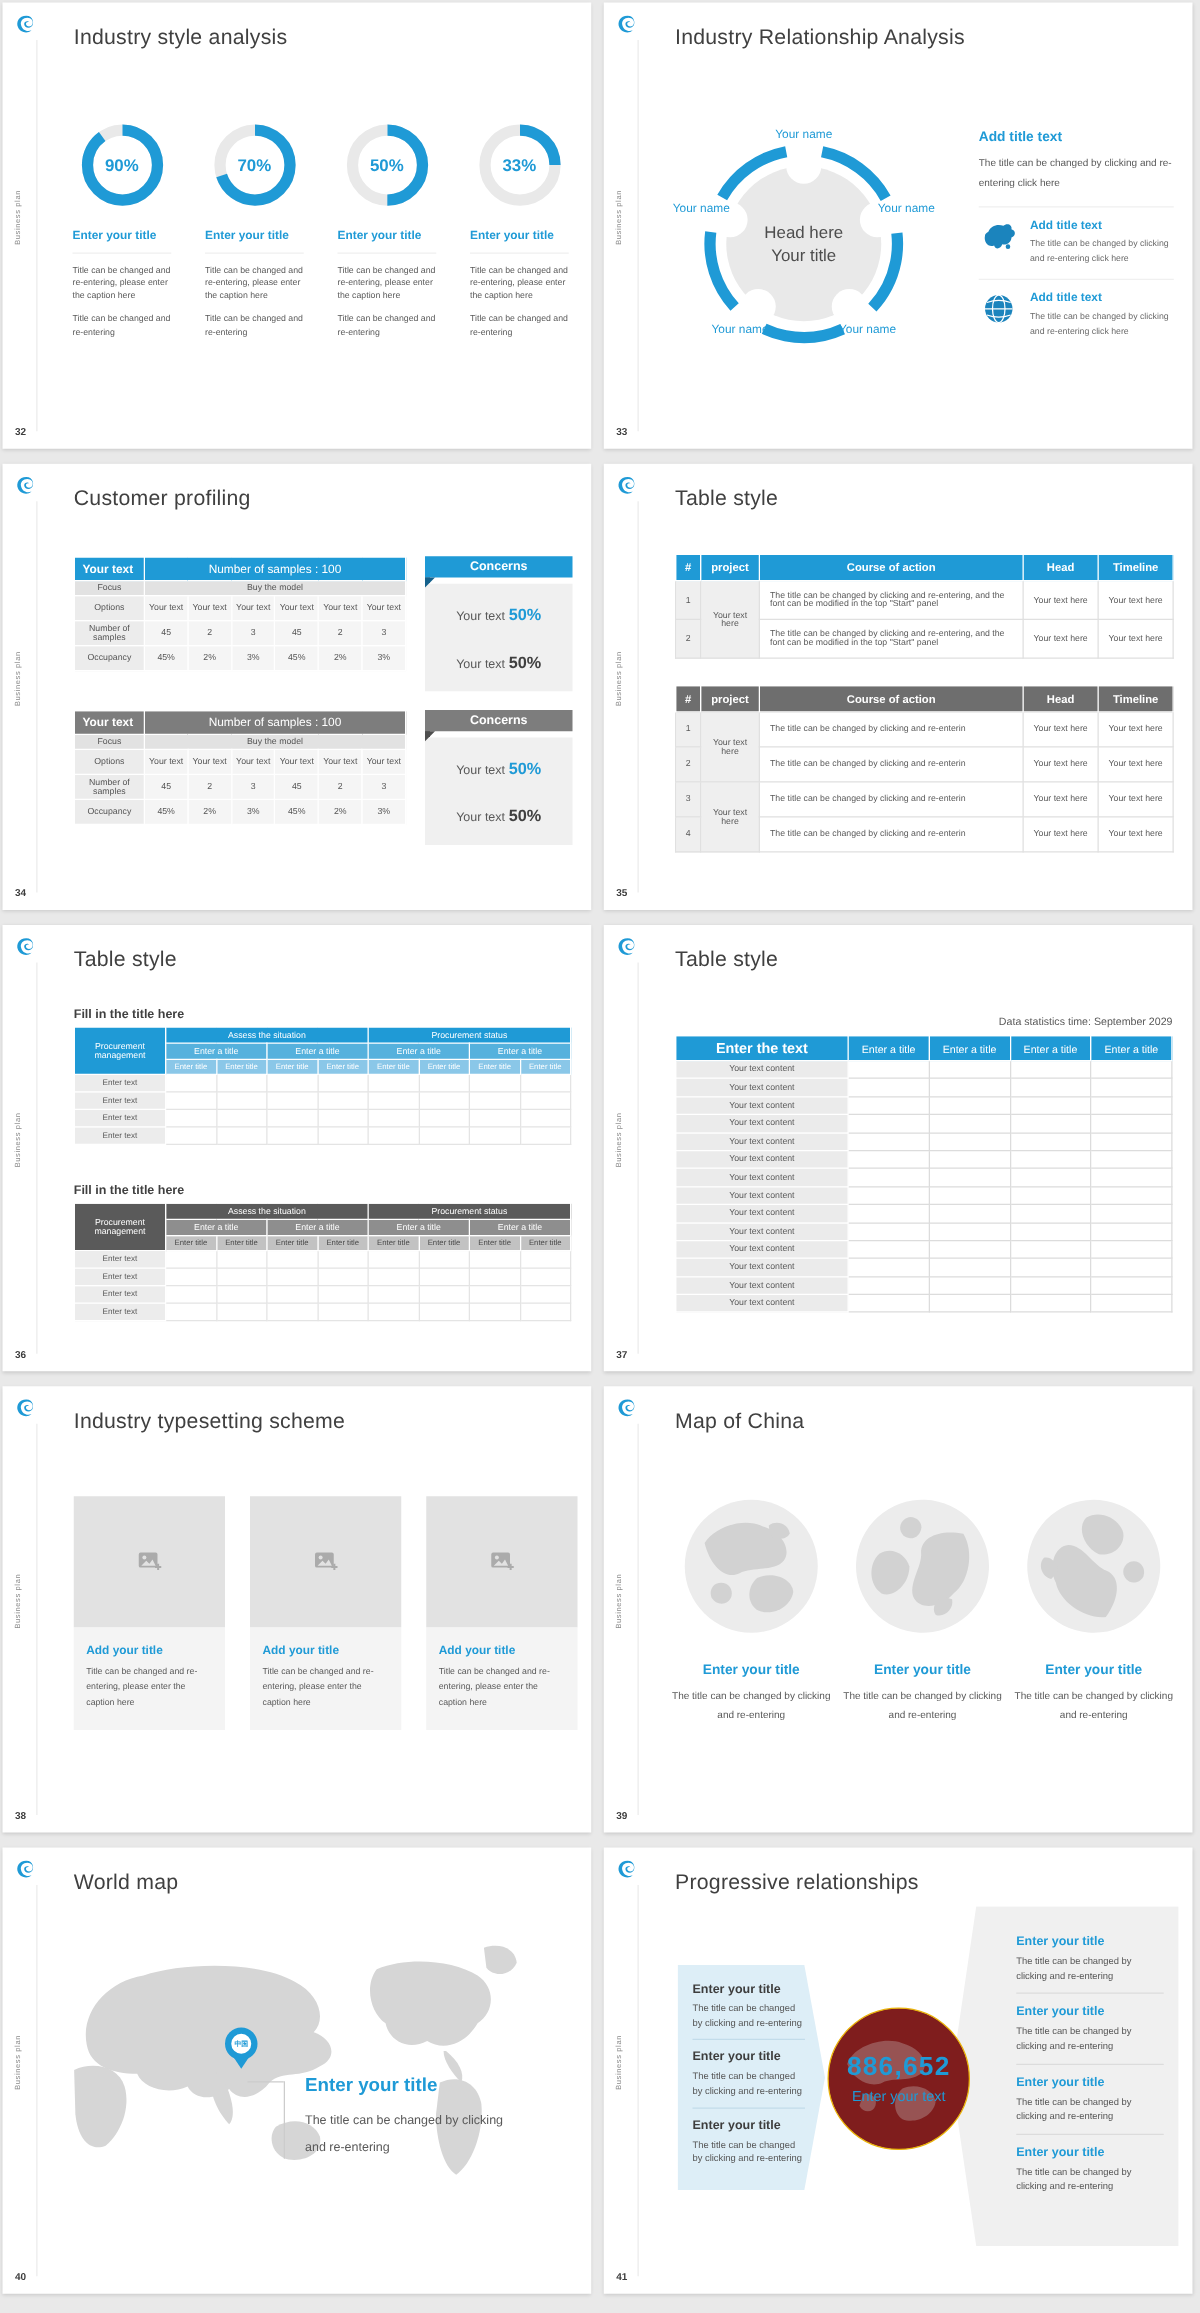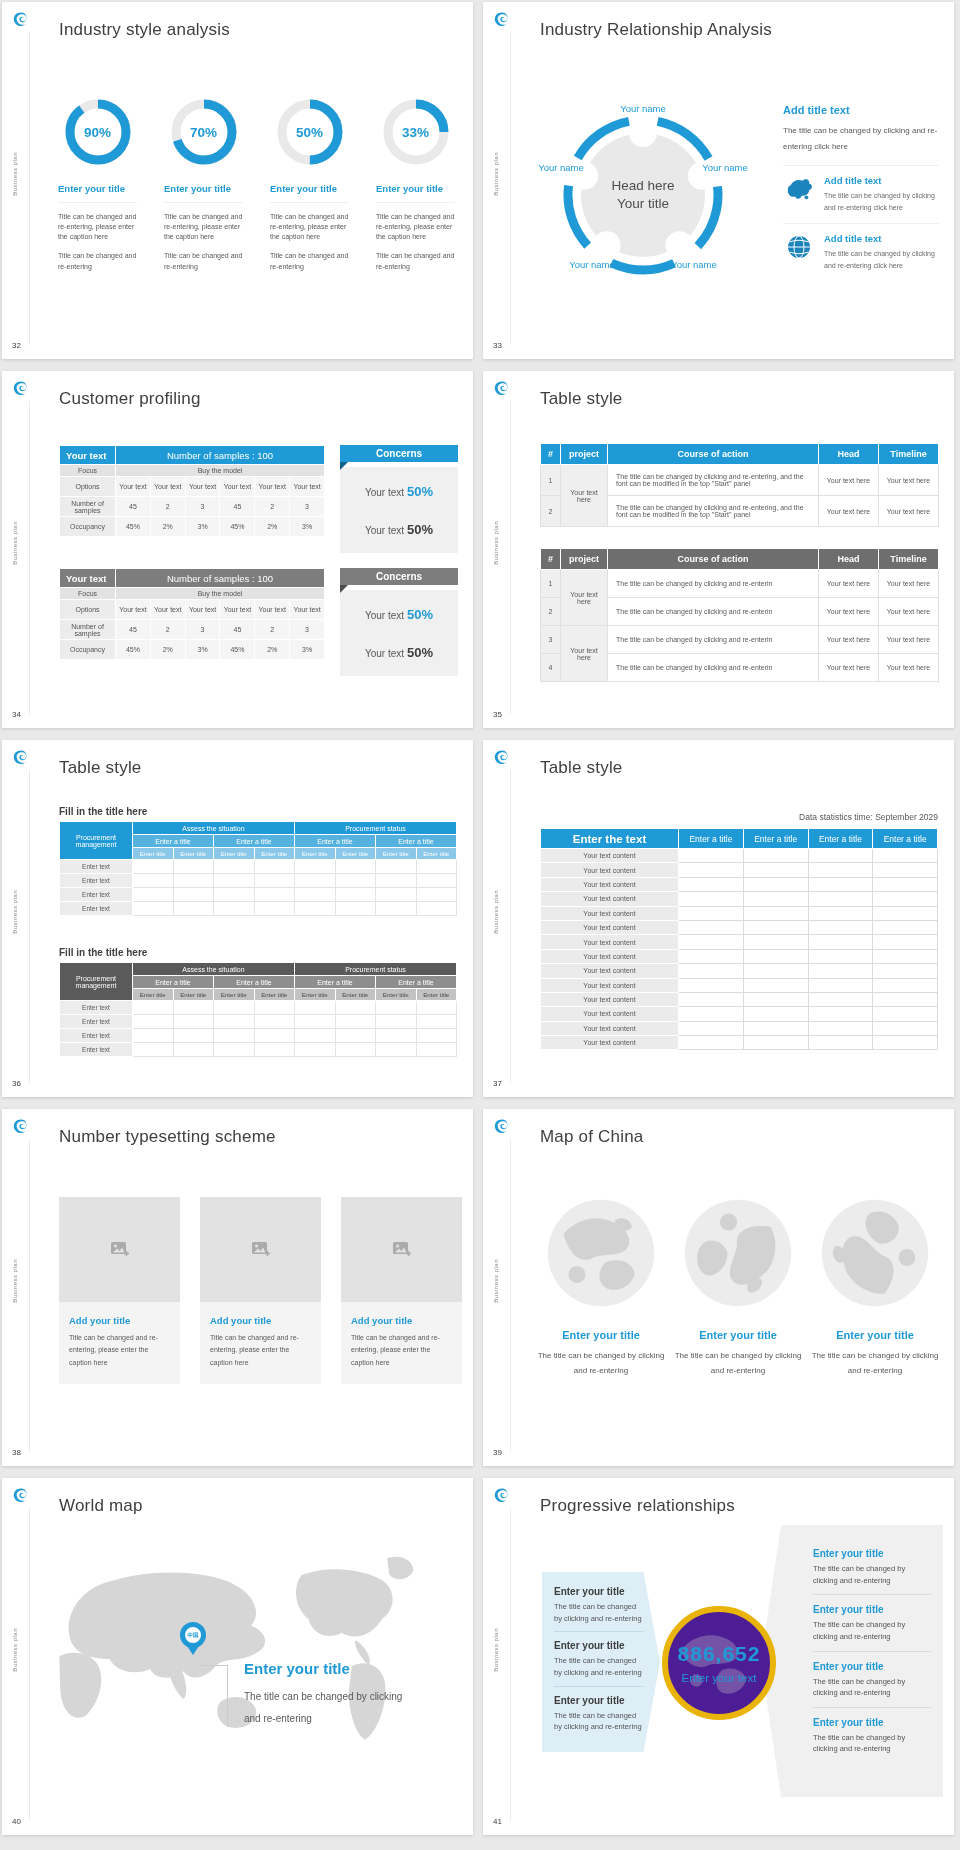--- a/index.html
+++ b/index.html
@@ -6,21 +6,21 @@
 html,body{width:960px;height:1850px}
 body{position:relative;background:#e9e9e9;font-family:"Liberation Sans","DejaVu Sans",sans-serif;color:#595959;overflow:hidden}
 .slide{position:absolute;width:471px;height:357px;background:#fff;box-shadow:0 1px 3px rgba(0,0,0,.14)}
 .c0{left:2px}.c1{left:483px}
 .r0{top:2px}.r1{top:371px}.r2{top:740px}.r3{top:1109px}.r4{top:1478px}
 
 .logo{position:absolute;left:9px;top:8px;width:20px;height:20px}
 .vside{position:absolute;left:2px;top:150px;width:22px;text-align:center}
 .vtext{writing-mode:vertical-rl;transform:rotate(180deg);font-size:6px;color:#8a8a8a;letter-spacing:.5px}
 .vline{position:absolute;left:27px;top:30px;bottom:14px;width:1px;background:#ebebeb}
-.pnum{position:absolute;left:10px;bottom:9px;font-size:8px;font-weight:400;color:#3d3d3d}
+.pnum{position:absolute;left:10px;bottom:9px;font-size:8px;font-weight:700;color:#3d3d3d}
 .stitle{position:absolute;left:57px;top:18px;font-size:17px;font-weight:300;color:#404040;letter-spacing:.2px}
 
 .s32-grid{position:absolute;left:56px;top:94px;display:flex;gap:27px}
 .dcol{width:79px}
 .donut{position:relative;width:72px;height:72px;margin:0 auto}
 .trk{fill:none;stroke:#e9e9e9;stroke-width:9}
 .arc{fill:none;stroke:#1f9ad6;stroke-width:9}
 .dpct{position:absolute;inset:0;display:flex;align-items:center;justify-content:center;font-size:13.5px;font-weight:700;color:#1f9ad6}
 .dsub{margin-top:15px;font-size:9.5px;font-weight:700;color:#1f9ad6;padding-bottom:8px;border-bottom:1px solid #f0f0f0}
 .dcap{margin-top:9px;font-size:7px;line-height:1.45;color:#595959}
@@ -124,21 +124,21 @@
 .s41-left{position:absolute;left:59px;top:94px;width:118px;height:180px;background:#ddeef7;clip-path:polygon(0 0,86% 0,100% 50%,86% 100%,0 100%);padding:6px 0 0 12px}
 .lb{width:90px;padding:8px 0 7px;border-bottom:1px solid #c2dcea}
 .lb:last-child{border-bottom:none}
 .lb h4{font-size:10px;font-weight:700;color:#3d3d3d}
 .lb p{margin-top:4px;font-size:7.5px;line-height:1.55;color:#555}
 .s41-right{position:absolute;left:278px;top:47px;width:182px;height:272px;background:#f0f0f0;clip-path:polygon(11% 0,100% 0,100% 100%,11% 100%,0 50%);padding-top:14px}
 .rb{margin-left:52px;width:118px;padding:9px 0 8px;border-bottom:1px solid #dcdcdc}
 .rb:last-child{border-bottom:none}
 .rb h4{font-size:10px;font-weight:700;color:#1f9ad6}
 .rb p{margin-top:4px;font-size:7.5px;line-height:1.55;color:#555}
-.s41-circle{position:absolute;left:179px;top:128px;width:114px;height:114px;border-radius:50%;background:#4c1d95;border:6px solid #eab308;display:flex;flex-direction:column;align-items:center;justify-content:center;overflow:hidden}
+.s41-circle{position:absolute;left:179px;top:128px;width:114px;height:114px;border-radius:50%;background:#7f1d1d;border:1px solid #eab308;display:flex;flex-direction:column;align-items:center;justify-content:center;overflow:hidden}
 .s41-circle svg{position:absolute;inset:0;opacity:.3}
 .s41-num{position:relative;font-size:21px;font-weight:700;color:#1f9ad6;letter-spacing:1px}
 .s41-lab{position:relative;margin-top:6px;font-size:11.5px;font-weight:400;color:#1f9ad6}
 </style>
 </head>
 <body>
 
 <section class="slide c0 r0">
   <svg class="logo" viewBox="0 0 24 24">
       <path d="M12 3 C5 3 2 9 4 14 C6 19 13 21 17 17 C13 19 8 17 7 12 C6 8 9 5 13 5 C17 5 19 8 18 11 C17 14 13 14 12 12 C11 10 13 8.5 15 9.5 C14 7.5 10 8 10 11 C10 14 14 16 17 13.5 C20 11 19 3 12 3 Z" fill="#1f9ad6"></path>
@@ -792,21 +792,21 @@
   </table>
   <span class="pnum">37</span>
 </section>
 
 <section class="slide c0 r3">
   <svg class="logo" viewBox="0 0 24 24">
       <path d="M12 3 C5 3 2 9 4 14 C6 19 13 21 17 17 C13 19 8 17 7 12 C6 8 9 5 13 5 C17 5 19 8 18 11 C17 14 13 14 12 12 C11 10 13 8.5 15 9.5 C14 7.5 10 8 10 11 C10 14 14 16 17 13.5 C20 11 19 3 12 3 Z" fill="#1f9ad6"></path>
     </svg>
   <div class="vside"><span class="vtext">Business plan</span></div>
   <div class="vline"></div>
-  <h2 class="stitle">Number typesetting scheme</h2>
+  <h2 class="stitle">Industry typesetting scheme</h2>
   <div class="s38-card cA">
     <div class="img-ph">
       <svg width="20" height="17" viewBox="0 0 20 17">
           <rect x="1" y="1" width="15" height="12" rx="1.5" fill="#ababab"></rect>
           <circle cx="5.5" cy="5" r="1.6" fill="#e2e2e2"></circle>
           <path d="M3,11.5 L7,7.5 L9.5,10 L12,6.5 L14.5,11.5 Z" fill="#e2e2e2"></path>
           <path d="M16.5,10 v5 M14,12.5 h5" stroke="#ababab" stroke-width="1.6" fill="none"></path>
         </svg>
     </div>
     <div class="cap">

